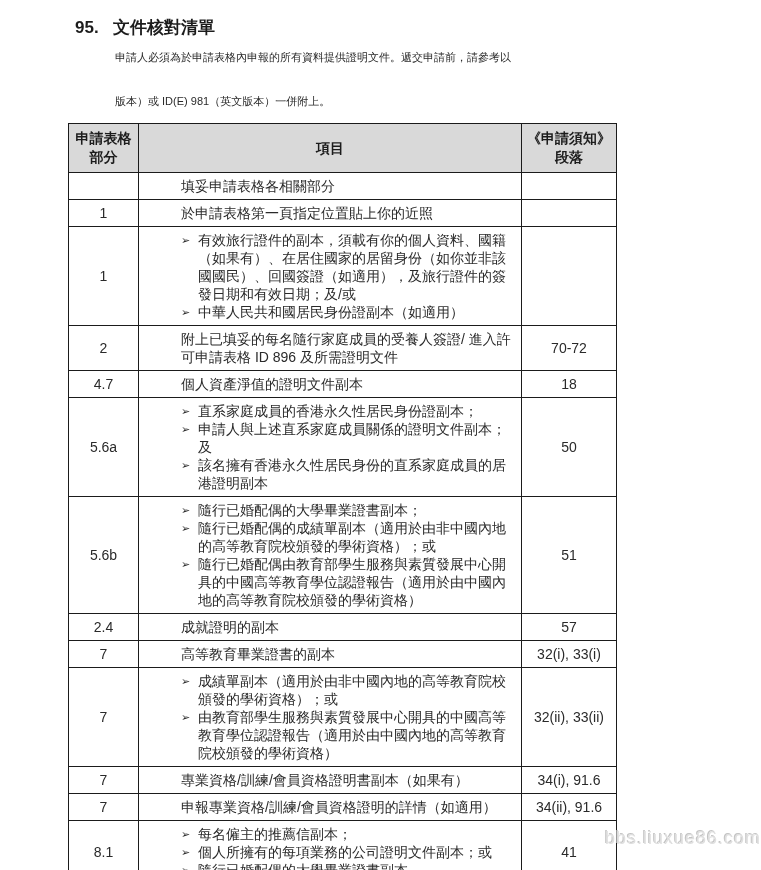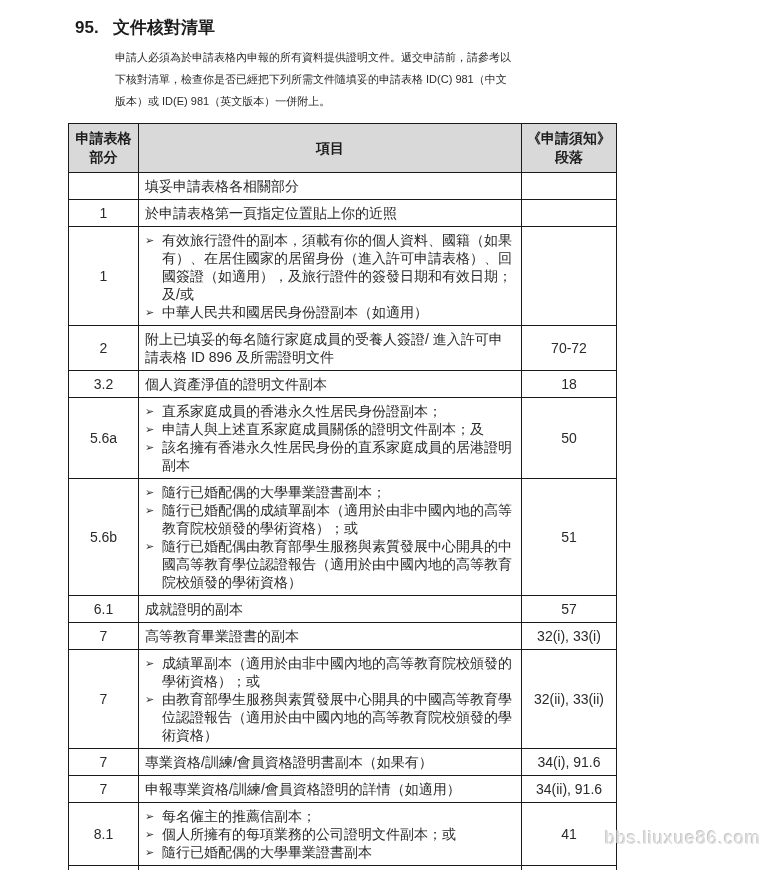--- a/index.html
+++ b/index.html
@@ -28,21 +28,21 @@
     border:1.5px solid #1b1b1b;
   }
   table.checklist th{
     background:#d9d9d9;font-weight:bold;text-align:center;
     padding:5px 2px;line-height:19px;font-size:14px;color:#1c1c1c;
   }
   table.checklist td{
     padding:4px 6px;line-height:18px;vertical-align:middle;
   }
   td.c1,td.c3{text-align:center;}
-  .line{display:flex;align-items:flex-start;}
+  .line{display:flex;align-items:flex-start;margin-left:36px;}
   .line .bullet{flex:0 0 17px;width:17px;font-size:11px;line-height:18px;color:#2a2a2a;}
   .line .txt{flex:1;}
 
   
   .watermark{
     position:absolute;right:0px;bottom:4px;text-align:right;
     pointer-events:none;opacity:0.95;
   }
   .wm-main{
     font-size:44px;font-weight:bold;letter-spacing:1px;
@@ -60,21 +60,21 @@
 <body>
 
 <div class="page">
 
   <div class="title-row">
     <span class="title-num">95.</span><span class="title-text">文件核對清單</span>
   </div>
 
   <div class="intro">
     <span>申請人必須為於申請表格內申報的所有資料提供證明文件。遞交申請前，請參考以</span><br>
-    <span>下核對清單，檢查你是否已經把下列所需文件隨填妥的申請表格 ID(C) 981（中文</span><br>
+    <br>
     <span>版本）或 ID(E) 981（英文版本）一併附上。</span>
   </div>
 
   <table class="checklist">
     <colgroup>
         <col class="c1">
         <col class="c2">
         <col class="c3">
       </colgroup>
     <thead>
@@ -107,40 +107,40 @@
               <span class="txt">於申請表格第一頁指定位置貼上你的近照</span>
             </div>
         </td>
         <td class="c3"></td>
       </tr>
       <tr>
         <td class="c1">1</td>
         <td class="c2">
           <div class="line">
               <span class="bullet">➢</span>
-              <span class="txt">有效旅行證件的副本，須載有你的個人資料、國籍（如果有）、在居住國家的居留身份（進入許可申請表格）、回國簽證（如適用），及旅行證件的簽發日期和有效日期；及/或</span>
+              <span class="txt">有效旅行證件的副本，須載有你的個人資料、國籍（如果有）、在居住國家的居留身份（如你並非該國國民）、回國簽證（如適用），及旅行證件的簽發日期和有效日期；及/或</span>
             </div>
           <div class="line">
               <span class="bullet">➢</span>
               <span class="txt">中華人民共和國居民身份證副本（如適用）</span>
             </div>
         </td>
         <td class="c3"></td>
       </tr>
       <tr>
         <td class="c1">2</td>
         <td class="c2">
           <div class="line">
               <span class="txt">附上已填妥的每名隨行家庭成員的受養人簽證/ 進入許可申請表格 ID 896 及所需證明文件</span>
             </div>
         </td>
         <td class="c3">70-72</td>
       </tr>
       <tr>
-        <td class="c1">3.2</td>
+        <td class="c1">4.7</td>
         <td class="c2">
           <div class="line">
               <span class="txt">個人資產淨值的證明文件副本</span>
             </div>
         </td>
         <td class="c3">18</td>
       </tr>
       <tr>
         <td class="c1">5.6a</td>
         <td class="c2">
@@ -171,21 +171,21 @@
               <span class="txt">隨行已婚配偶的成績單副本（適用於由非中國內地的高等教育院校頒發的學術資格）；或</span>
             </div>
           <div class="line">
               <span class="bullet">➢</span>
               <span class="txt">隨行已婚配偶由教育部學生服務與素質發展中心開具的中國高等教育學位認證報告（適用於由中國內地的高等教育院校頒發的學術資格）</span>
             </div>
         </td>
         <td class="c3">51</td>
       </tr>
       <tr>
-        <td class="c1">6.1</td>
+        <td class="c1">2.4</td>
         <td class="c2">
           <div class="line">
               <span class="txt">成就證明的副本</span>
             </div>
         </td>
         <td class="c3">57</td>
       </tr>
       <tr>
         <td class="c1">7</td>
         <td class="c2">

